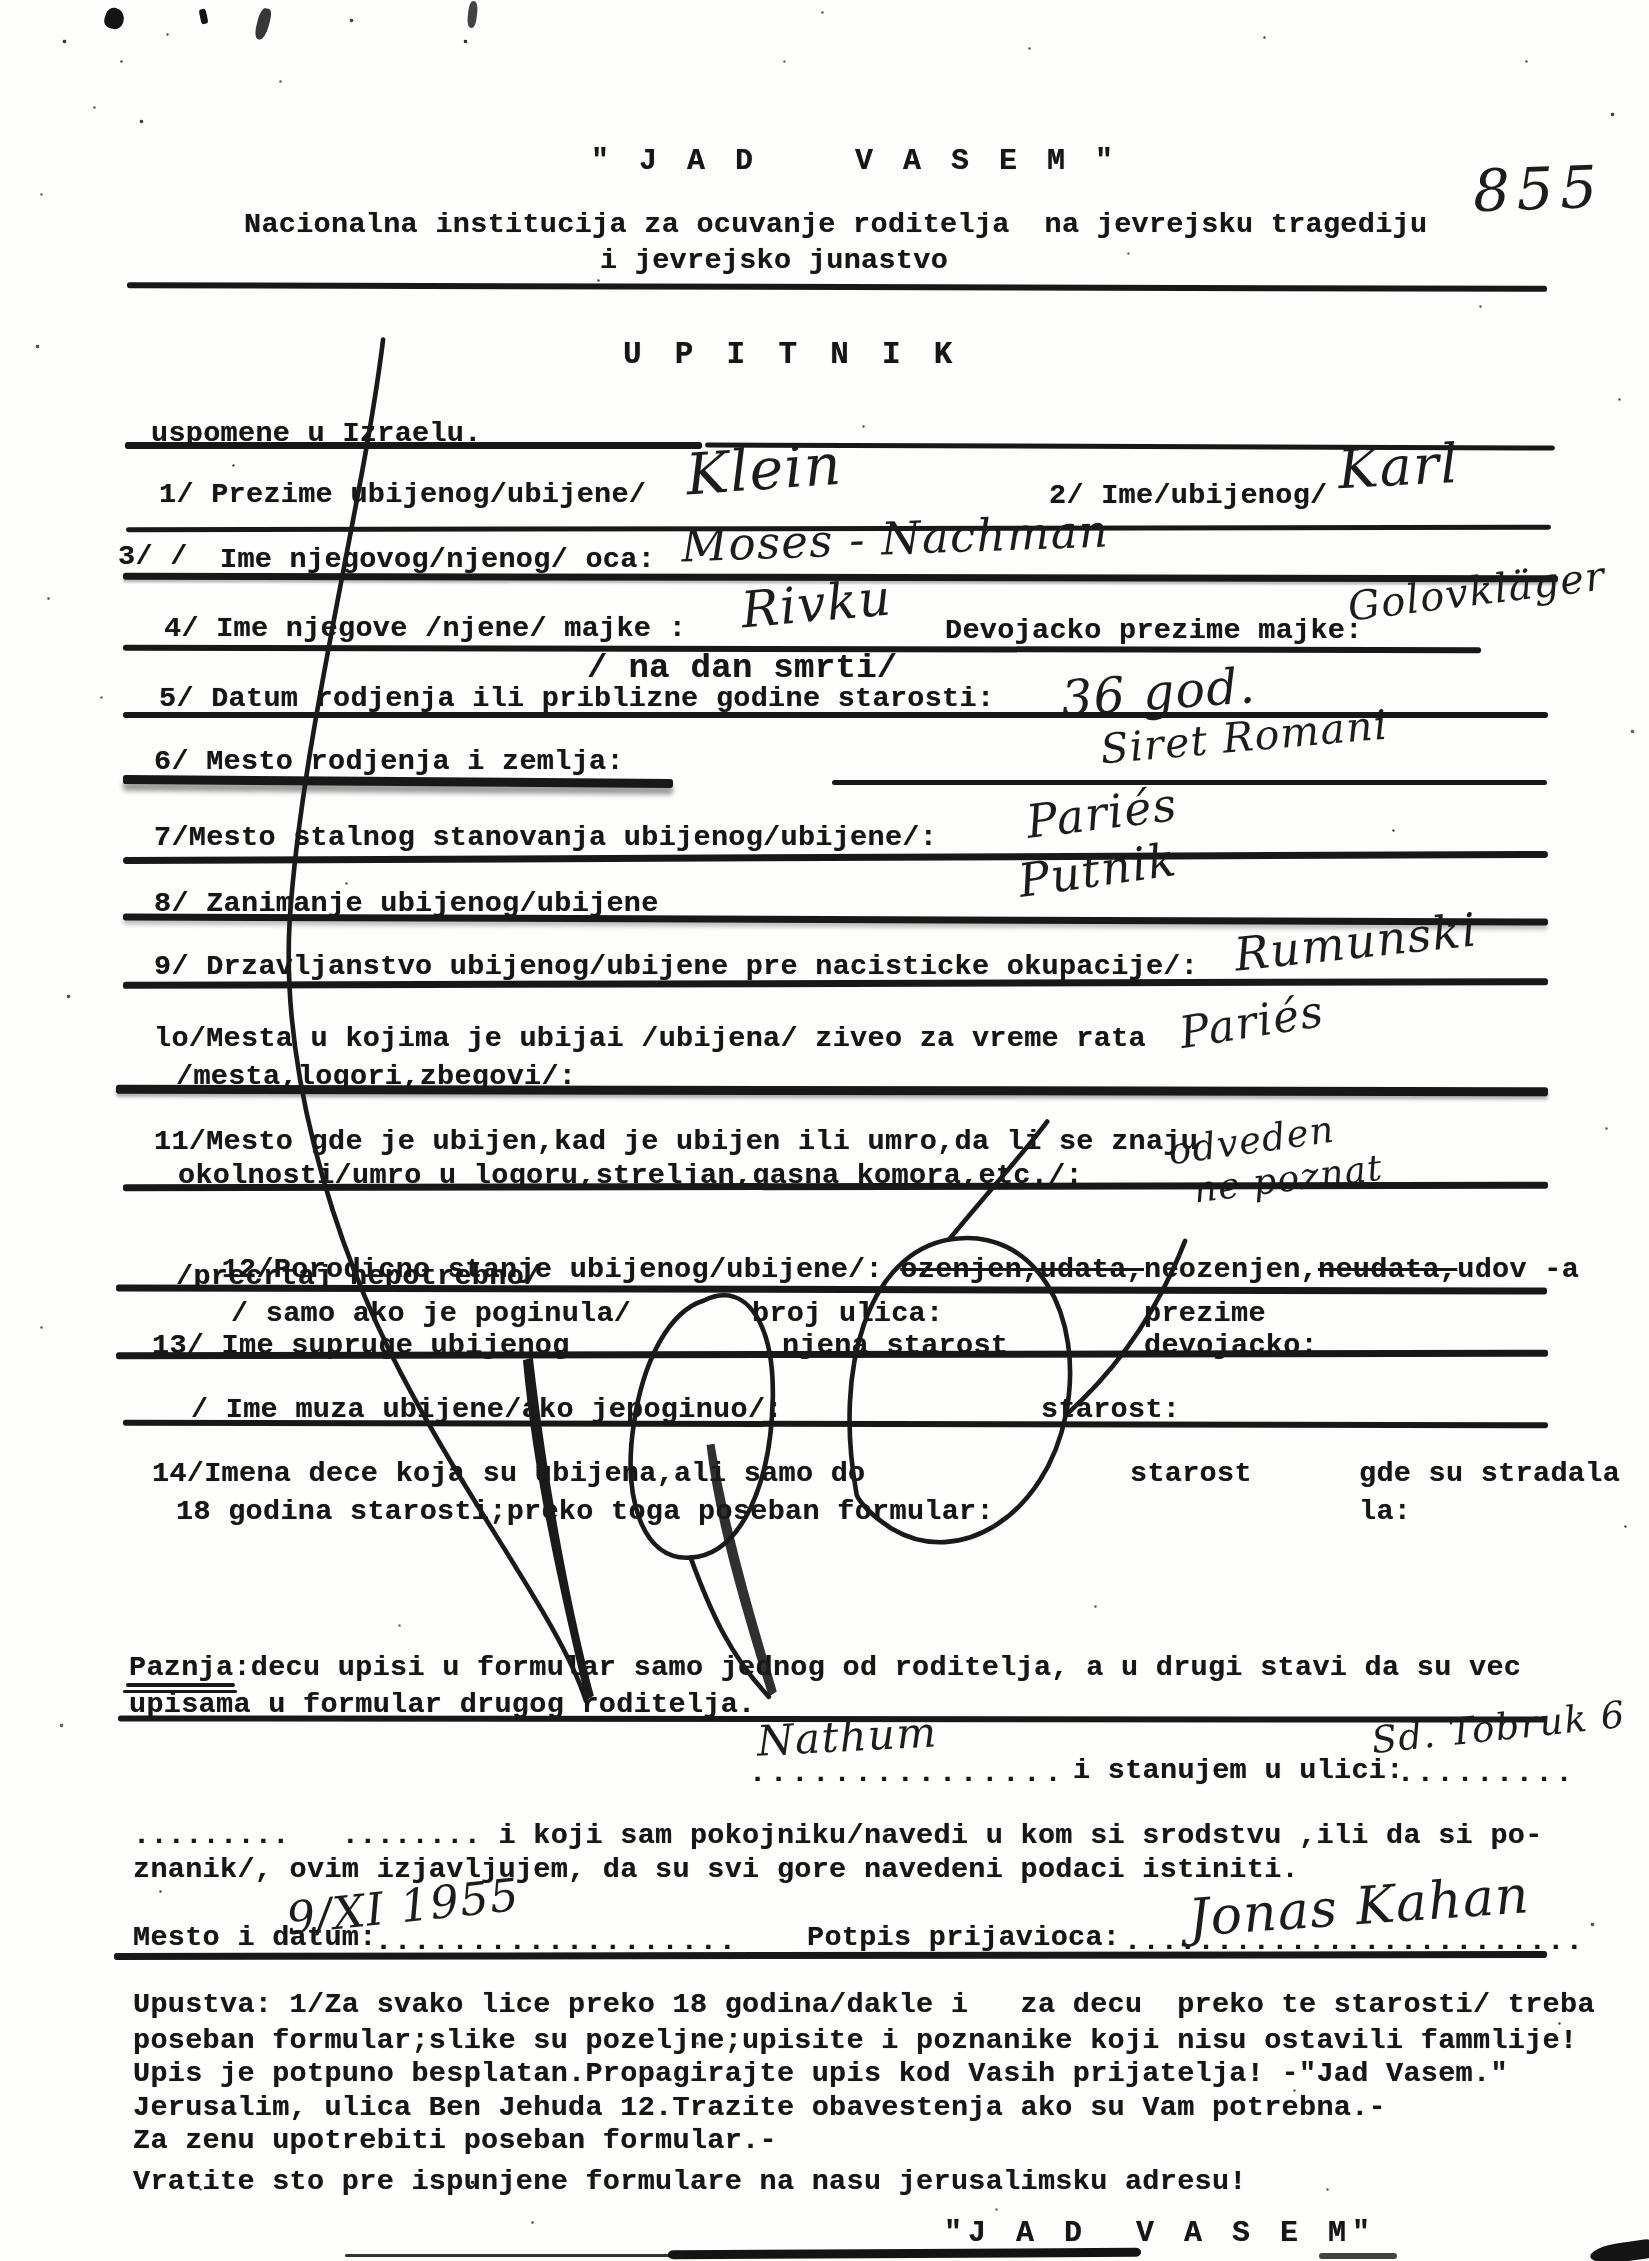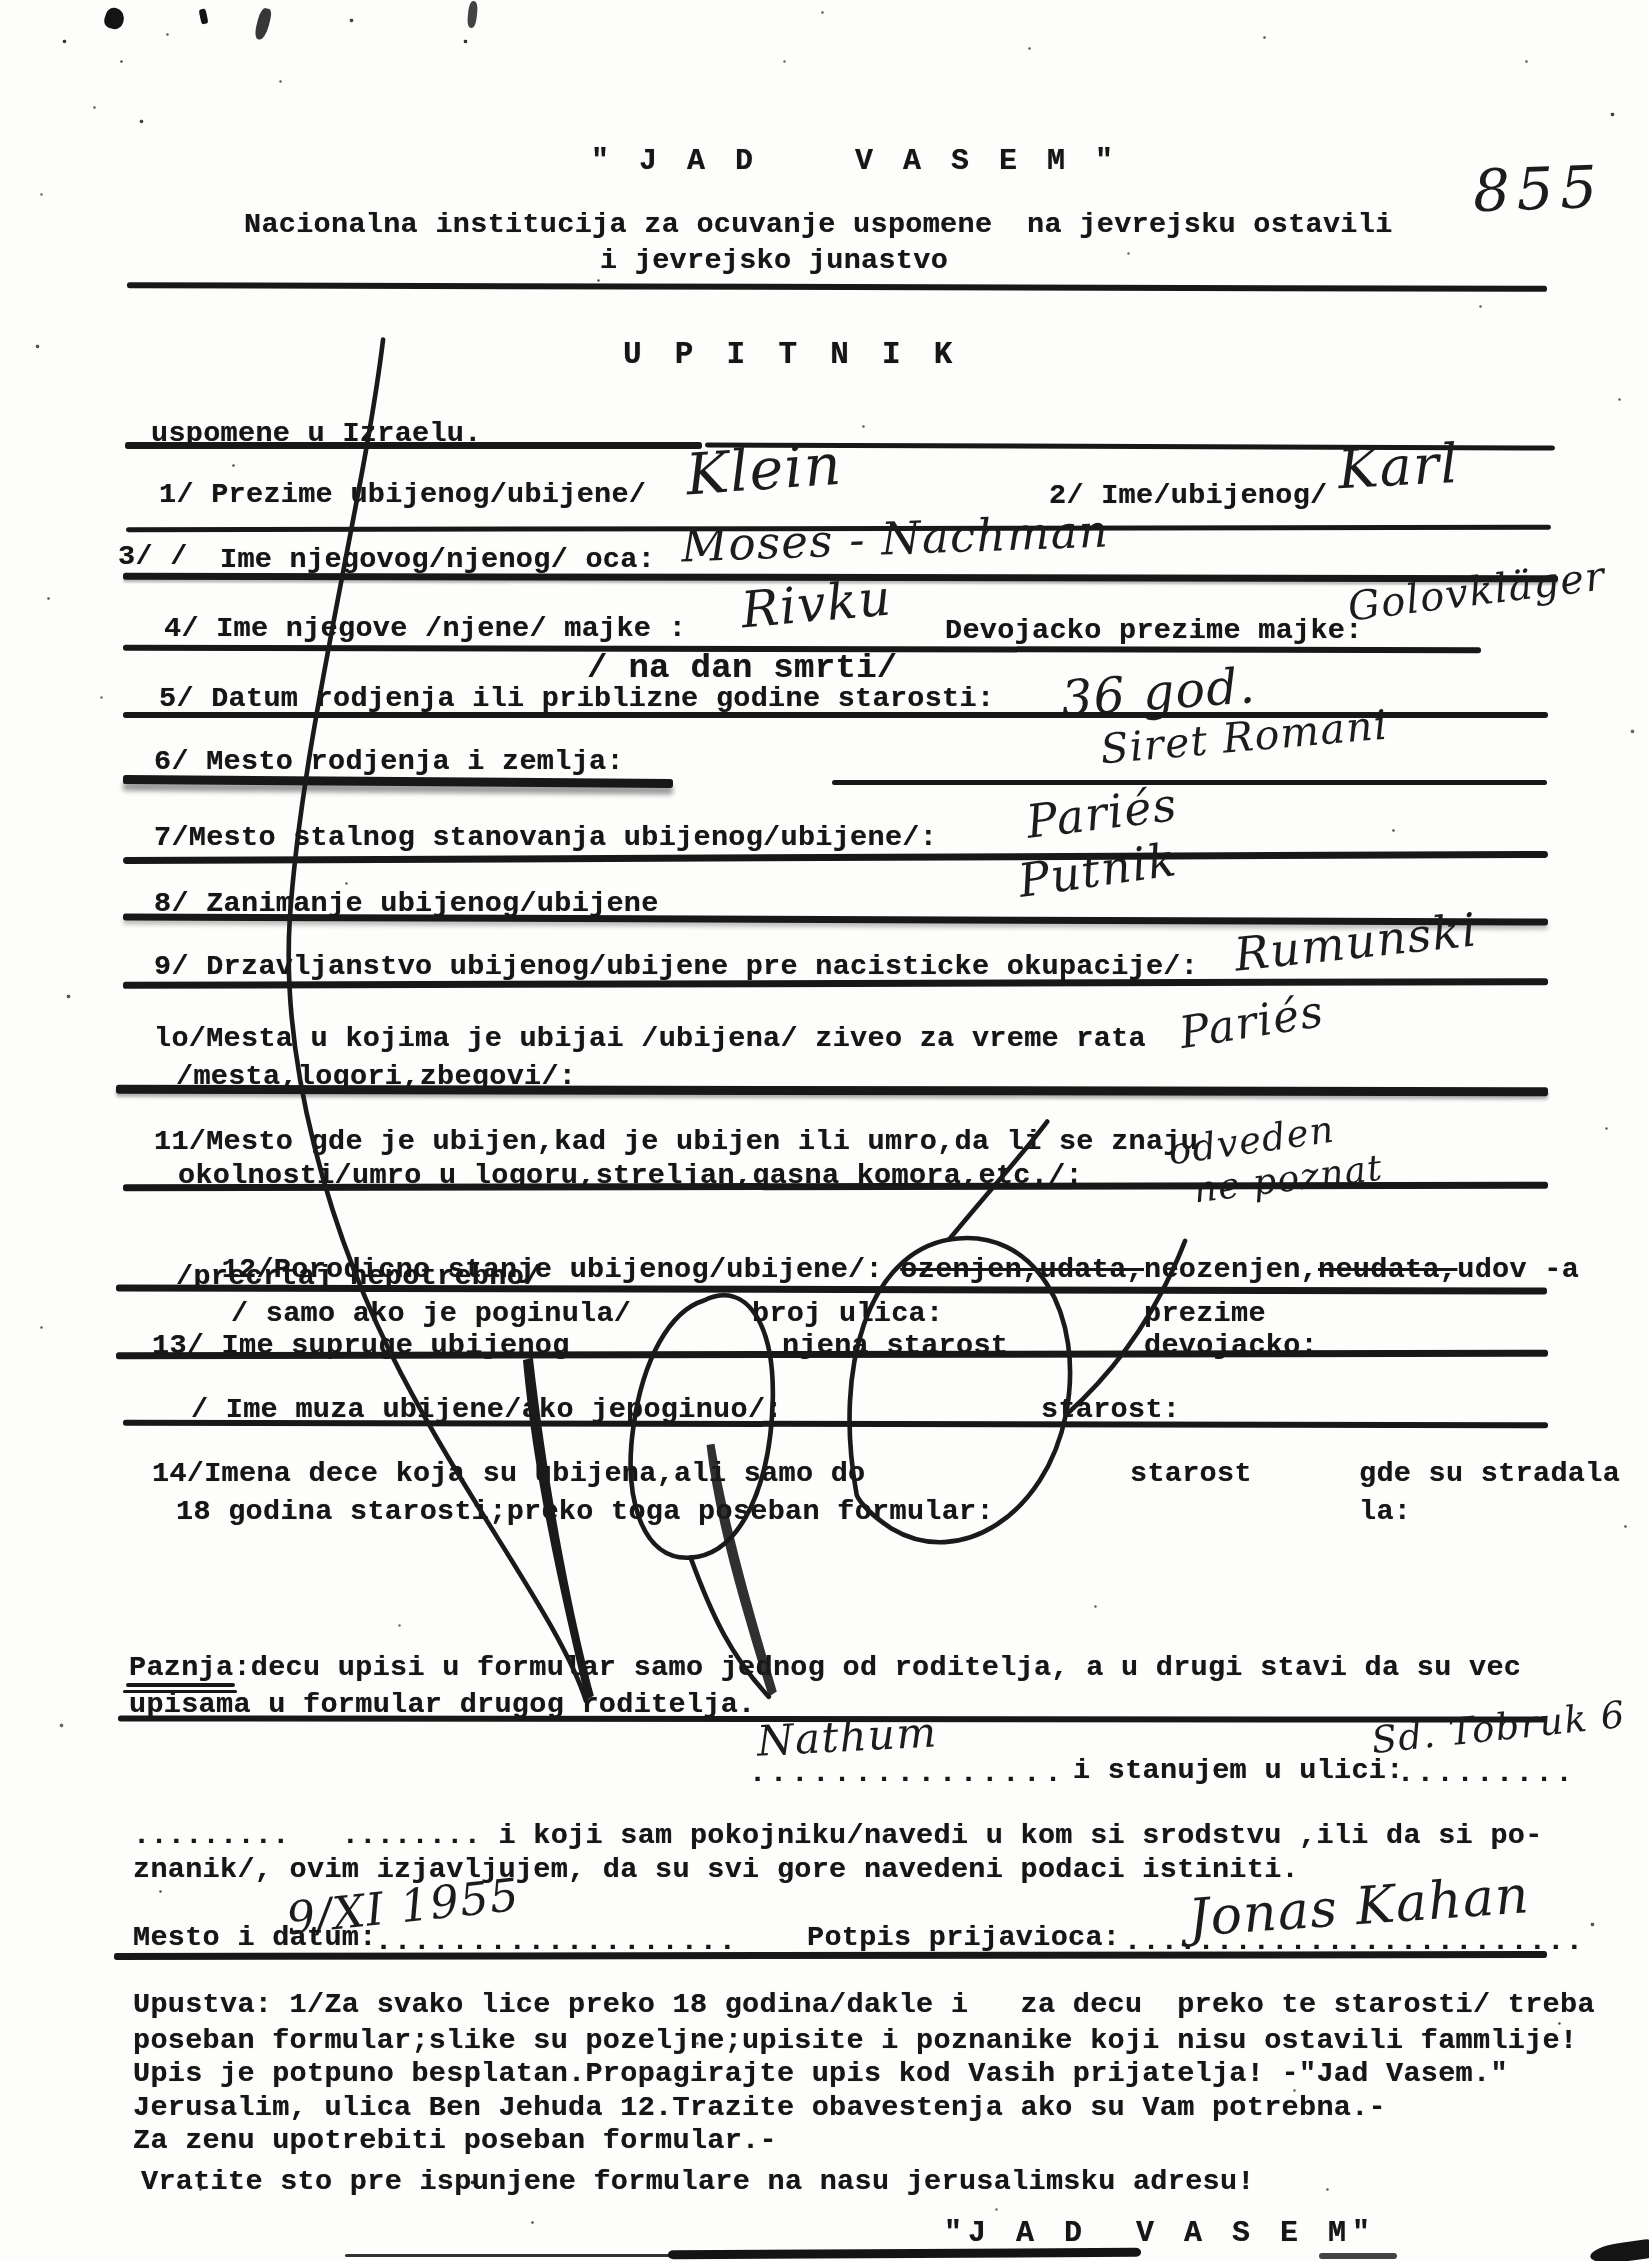--- a/index.html
+++ b/index.html
@@ -64,21 +64,21 @@
 <div class="page">
 
   <div class="specks"></div>
   <div class="blob" style="left:105px;top:8px;width:18.6px;height:21px;border-radius:45% 60% 50% 40%;transform:rotate(18deg);"></div>
   <div class="blob" style="left:200px;top:9.3px;width:6.6px;height:14.6px;border-radius:30%;transform:rotate(-12deg);"></div>
   <div class="blob" style="left:257px;top:8px;width:12px;height:32px;border-radius:40% 30% 50% 40%;opacity:.85;transform:rotate(14deg);"></div>
   <div class="blob" style="left:468px;top:1.3px;width:9.3px;height:26.5px;border-radius:40%;opacity:.8;transform:rotate(6deg);"></div>
 
   <div class="t" style="left:591px;top:145px;font-size:30px;letter-spacing:6px;">" J A D    V A S E M "</div>
   <div class="hw" style="left:1473px;top:160px;font-size:58px;letter-spacing:6.6px;transform:rotate(-2deg);">855</div>
-  <div class="t" style="left:244px;top:209px;">Nacionalna institucija za ocuvanje uspomene  na jevrejsku ostavili</div>
+  <div class="t" style="left:244px;top:209px;">Nacionalna institucija za ocuvanje roditelja  na jevrejsku tragediju</div>
   <div class="t" style="left:600px;top:245px;">i jevrejsko junastvo</div>
   <div class="rule" style="left:127px;top:284px;width:1420px;height:6px;transform:rotate(0.15deg);"></div>
 
   <div class="t" style="left:623px;top:338px;font-size:31px;letter-spacing:7.3px;">U P I T N I K</div>
   <div class="t" style="left:151px;top:418px;">uspomene u Izraelu.</div>
   <div class="rule" style="left:125px;top:442px;width:577px;height:7.3px;"></div>
   <div class="rule" style="left:705px;top:444px;width:850px;height:4.6px;transform:rotate(0.2deg);"></div>
 
   <div class="t" style="left:159px;top:479px;">1/ Prezime ubijenog/ubijene/</div>
   <div class="hw" style="left:686px;top:441px;font-size:57px;transform:rotate(-4deg);">Klein</div>
@@ -174,21 +174,21 @@
   <div class="t" style="left:807px;top:1922px;">Potpis prijavioca:</div>
   <div class="t" style="left:1124px;top:1926px;letter-spacing:1.3px;">.........................</div>
   <div class="hw" style="left:1188px;top:1880px;font-size:52px;transform:rotate(-4deg);">Jonas Kahan</div>
   <div class="rule" style="left:114px;top:1952px;width:1433px;height:6.6px;transform:rotate(-0.08deg);"></div>
 
   <div class="t" style="left:133px;top:1989px;">Upustva: 1/Za svako lice preko 18 godina/dakle i   za decu  preko te starosti/ treba</div>
   <div class="t" style="left:133px;top:2025px;">poseban formular;slike su pozeljne;upisite i poznanike koji nisu ostavili fammlije!</div>
   <div class="t" style="left:133px;top:2058px;">Upis je potpuno besplatan.Propagirajte upis kod Vasih prijatelja! -"Jad Vasem."</div>
   <div class="t" style="left:133px;top:2092px;">Jerusalim, ulica Ben Jehuda 12.Trazite obavestenja ako su Vam potrebna.-</div>
   <div class="t" style="left:133px;top:2125px;">Za zenu upotrebiti poseban formular.-</div>
-  <div class="t" style="left:141px;top:2166px;">Vratite sto pre ispunjene formulare na nasu jerusalimsku adresu!</div>
+  <div class="t" style="left:133px;top:2166px;">Vratite sto pre ispunjene formulare na nasu jerusalimsku adresu!</div>
 
   <div class="t" style="left:944px;top:2217px;font-size:30px;letter-spacing:6px;">"J A D  V A S E M"</div>
   <div class="rule" style="left:345px;top:2254px;width:331px;height:2.7px;background:#333;"></div>
   <div class="blob" style="left:668px;top:2249px;width:473px;height:8.6px;border-radius:5.3px/4px;transform:rotate(-0.3deg);"></div>
   <div class="blob" style="left:1319px;top:2253px;width:78px;height:6px;border-radius:4px;opacity:.8;"></div>
   <div class="blob" style="left:1590px;top:2243px;width:61px;height:18.6px;border-radius:60% 10% 10% 60%;transform:rotate(-8deg);"></div>
 
   <svg class="scribble" width="1649" height="2261" viewBox="0 0 2488 3411">
     <g stroke="#1a1a1a" stroke-width="7" fill="none" stroke-linecap="round">
       <path d="M578 512 C548 760 455 1110 437 1390 C425 1600 492 1855 605 2072 C715 2282 846 2448 884 2566"></path>

